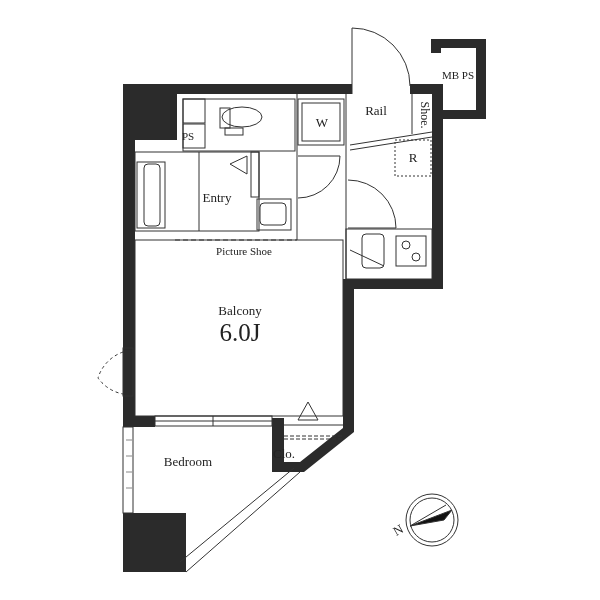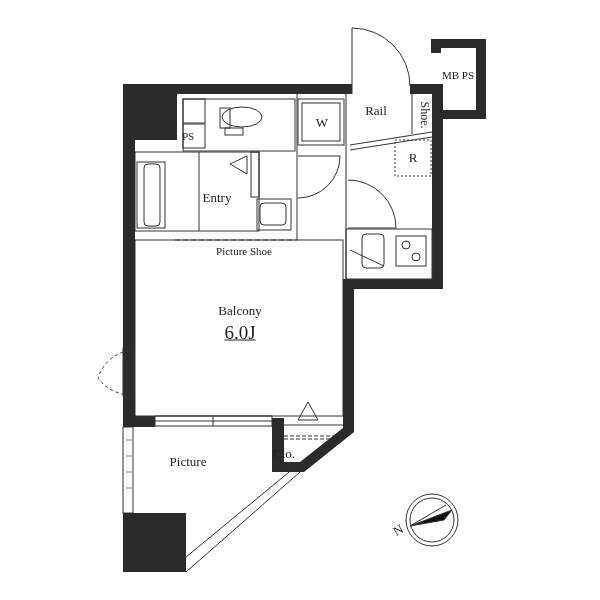--- a/index.html
+++ b/index.html
@@ -1,21 +1,21 @@
 <!DOCTYPE html>
 <html><head>
   <meta charset="utf-8">
   <style>
     html, body { margin: 0; padding: 0; background: #ffffff; }
     body { width: 600px; height: 600px; position: relative; overflow: hidden; font-family: "Liberation Serif", serif; }
     svg { position: absolute; left: 0; top: 0; }
     .lbl { position: absolute; font-family: "Liberation Serif", serif; color: #222; white-space: nowrap; transform: translate(-50%, -50%); line-height: 1; }
     .sm { font-size: 11px; }
     .md { font-size: 13px; }
-    .lg { font-size: 19px; text-decoration: underline; }
+    .lg { font-size: 25px; }
     .vt { transform: translate(-50%, -50%) rotate(90deg); font-size: 12px; }
   </style>
 </head>
 <body>
 
 <svg width="600" height="600" viewBox="0 0 600 600" xmlns="http://www.w3.org/2000/svg">
   <g fill="#2b2b2b" stroke="none">
 
     <path d="M123 84 L352 84 L352 94 L177 94 L177 140 L135 140 L135 402 L123 402 Z"></path>
 
@@ -112,14 +112,14 @@
 <span class="lbl vt" style="left:425px;top:115px">Shoe.</span>
 <span class="lbl sm" style="left:458px;top:75px">MB PS</span>
 <span class="lbl md" style="left:322px;top:122px">W</span>
 <span class="lbl md" style="left:413px;top:157px">R</span>
 <span class="lbl sm" style="left:188px;top:136px">PS</span>
 <span class="lbl md" style="left:217px;top:197px">Entry</span>
 <span class="lbl sm" style="left:244px;top:251px">Picture Shoe</span>
 <span class="lbl md" style="left:240px;top:310px">Balcony</span>
 <span class="lbl lg" style="left:240px;top:332px">6.0J</span>
 <span class="lbl md" style="left:284px;top:453px">Clo.</span>
-<span class="lbl md" style="left:188px;top:461px">Picture</span>
+<span class="lbl md" style="left:188px;top:461px">Bedroom</span>
 <span class="lbl md" style="left:398px;top:530px;transform:translate(-50%,-50%) rotate(-30deg)">N</span>
 
 </body></html>

